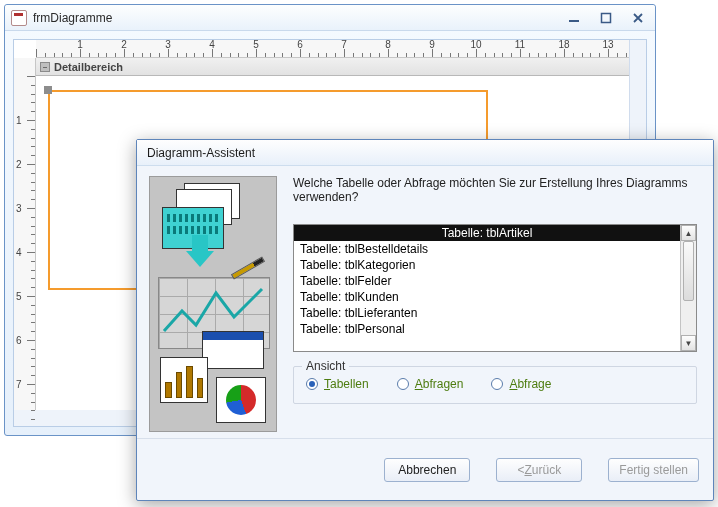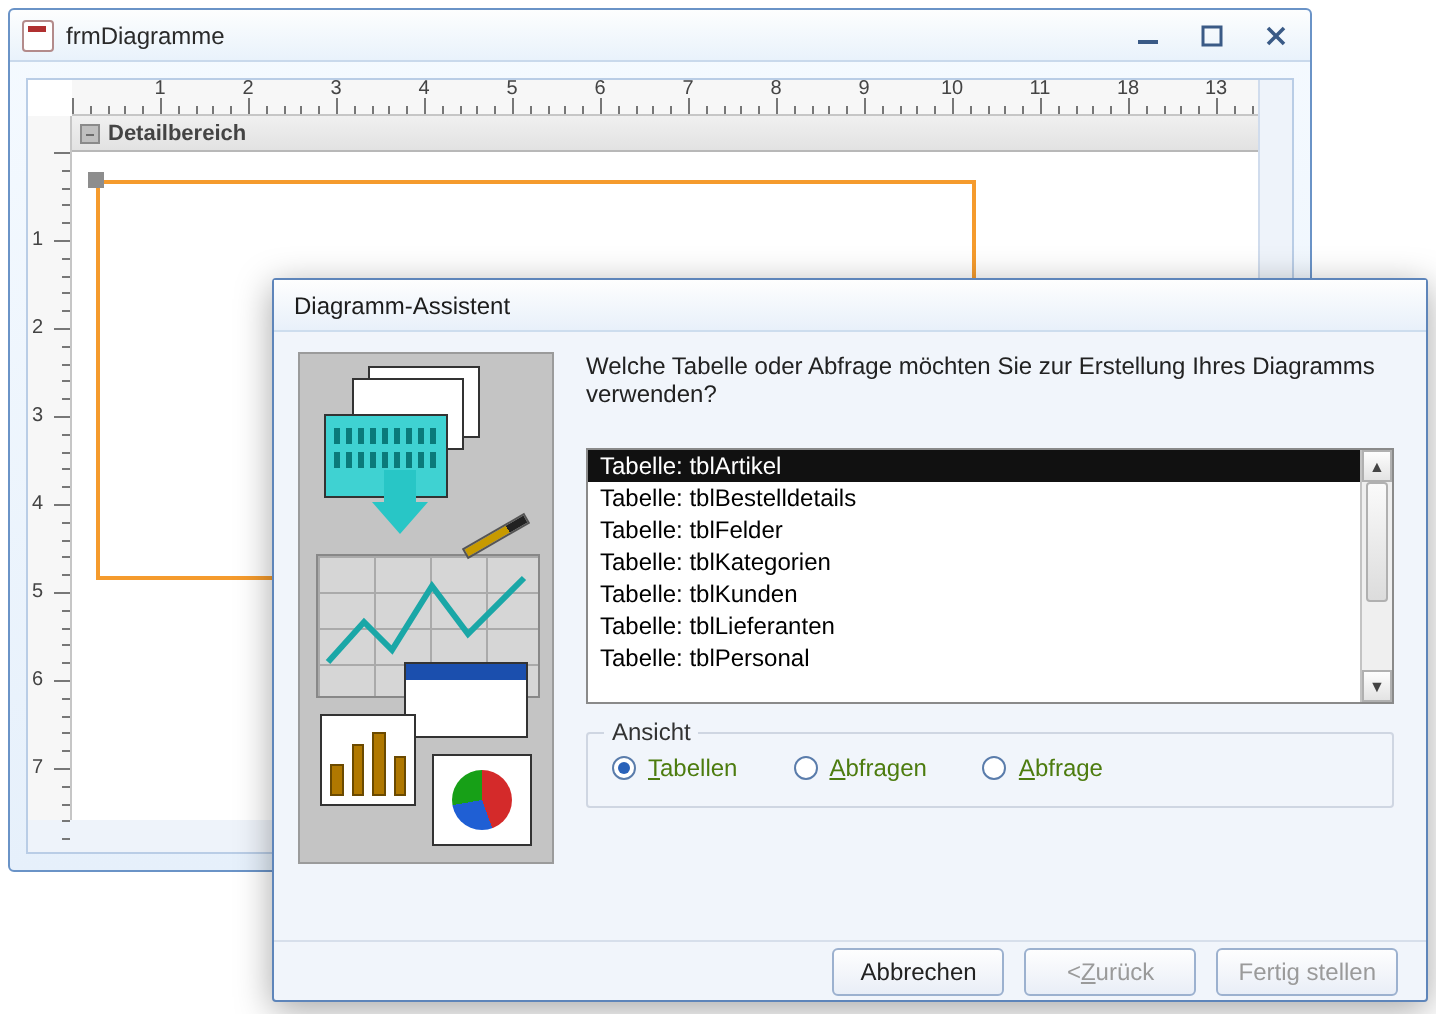--- a/index.html
+++ b/index.html
@@ -284,21 +284,21 @@
   }
   .listbox .lb-scroll{
     position:absolute;top:0;right:0;bottom:0;width:16px;
     background:#efefef;border-left:1px solid #c3c3c3;
   }
   .lb-scroll .sbtn{height:16px;border:1px solid #b0b0b0;background:linear-gradient(#fdfdfd,#e3e3e3);display:flex;align-items:center;justify-content:center;font-size:8px;color:#444;}
   .lb-scroll .sthumb{position:absolute;top:16px;left:2px;right:2px;height:60px;background:linear-gradient(#fafafa,#dcdcdc);border:1px solid #b0b0b0;border-radius:2px;}
   .lb-scroll .sbtn.bottom{position:absolute;bottom:0;left:0;right:0;}
   .listbox ul{list-style:none;margin:0;padding:0;position:absolute;top:0;left:0;right:16px;bottom:0;}
   .listbox li{padding:0 6px;line-height:16px;white-space:nowrap;color:#000;}
-  .listbox li.selected{background:#111;color:#fff;}
+  .listbox li.selected{background:#111;color:#fff;text-align:center;}
 
   .groupbox{
     margin-top:14px;
     border:1px solid #cfd6e2;
     border-radius:2px;
     padding:10px 12px 12px;
     position:relative;
   }
   .groupbox .legend{
     position:absolute;top:-8px;left:8px;
@@ -307,24 +307,24 @@
   .radios{display:flex;gap:28px;align-items:center;}
   .radio{display:flex;align-items:center;gap:6px;color:#4d7c0f;}
   .radio .dot{
     width:12px;height:12px;border:1px solid #5a7cab;border-radius:50%;
     display:flex;align-items:center;justify-content:center;background:#fff;
   }
   .radio .dot.inner::after{content:"";width:6px;height:6px;border-radius:50%;background:#2a62b9;}
   .underline-first::first-letter{text-decoration:underline;}
 
   .dlg-footer{
-    height:30px;
+    height:62px;
     border-top:1px solid #d7dfeb;
     display:flex;align-items:center;justify-content:flex-end;
-    gap:10px;padding:0 14px;
+    gap:26px;padding:0 14px;
   }
   .btn{
     min-width:86px;height:24px;
     border:1px solid #9cb1cf;
     background:linear-gradient(#fefefe,#e9eef7);
     border-radius:3px;
     display:flex;align-items:center;justify-content:center;
     color:#222;
     padding:0 10px;
   }
@@ -537,22 +537,22 @@
         </div>
     </div>
 
     <div class="wiz-right">
       <div class="prompt">Welche Tabelle oder Abfrage möchten Sie zur Erstellung Ihres Diagramms verwenden?</div>
 
       <div class="listbox">
         <ul id="lb-items">
             <li class="selected">Tabelle: tblArtikel</li>
             <li>Tabelle: tblBestelldetails</li>
+            <li>Tabelle: tblKategorien</li>
             <li>Tabelle: tblFelder</li>
-            <li>Tabelle: tblKategorien</li>
             <li>Tabelle: tblKunden</li>
             <li>Tabelle: tblLieferanten</li>
             <li>Tabelle: tblPersonal</li>
           </ul>
         <div class="lb-scroll">
           <div class="sbtn">▲</div>
           <div class="sthumb"></div>
           <div class="sbtn bottom">▼</div>
         </div>
       </div>

